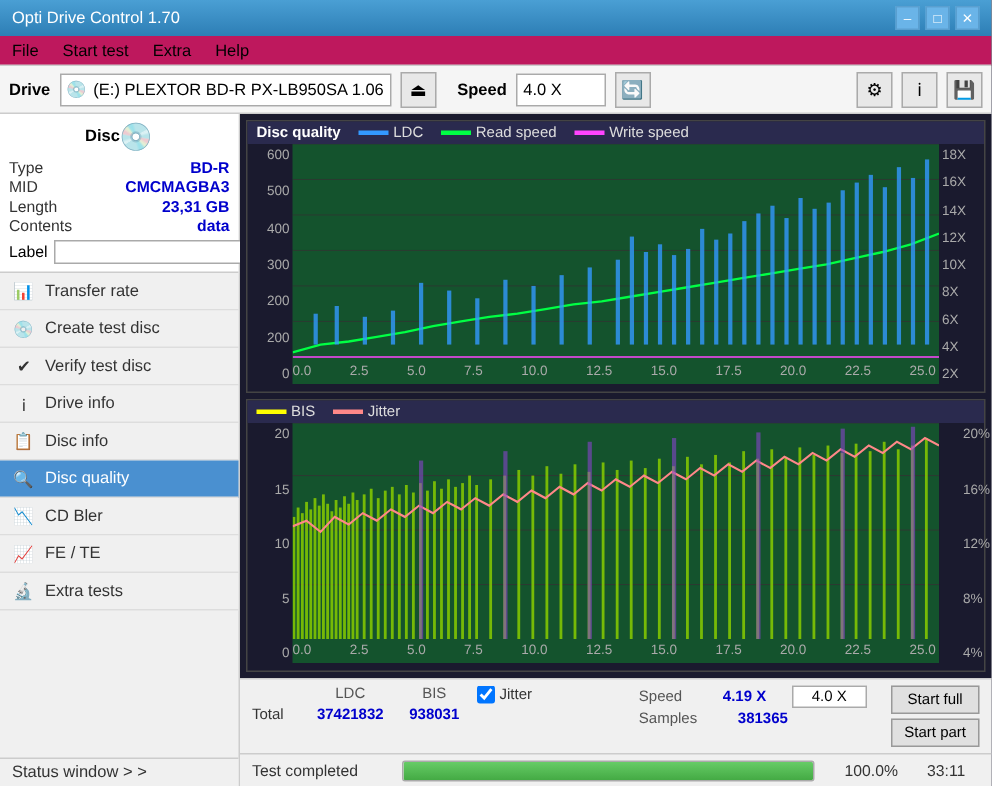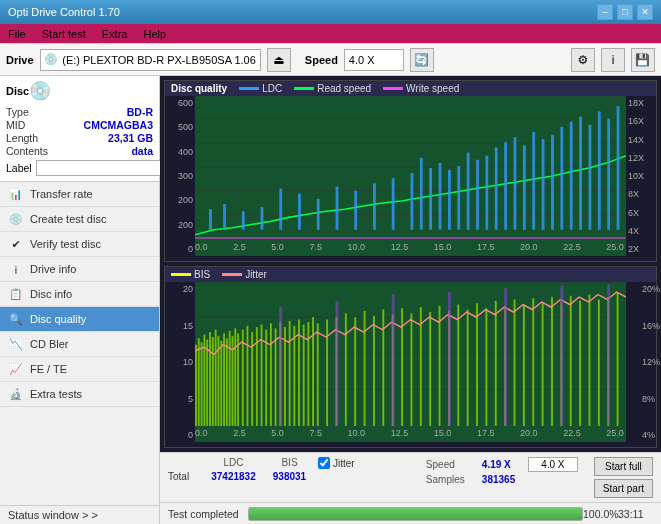--- a/index.html
+++ b/index.html
@@ -89,21 +89,21 @@
 
     
     .disc-panel {
       padding: 4px 6px;
       border-bottom: 1px solid #ccc;
       background: white;
     }
     .disc-panel-header {
       display: flex;
       align-items: center;
-      justify-content: flex-start;
+      justify-content: center;
       margin-bottom: 4px;
     }
     .disc-panel-title { font-size: 11px; font-weight: bold; }
     .disc-icon { font-size: 18px; color: #555; }
     .disc-row { display: flex; justify-content: space-between; margin-bottom: 1px; }
     .disc-row-label { color: #333; font-size: 10.5px; }
     .disc-row-value { color: #0000cc; font-size: 10.5px; font-weight: bold; }
     .disc-label-row { display: flex; align-items: center; margin-top: 2px; }
     .disc-label-text { font-size: 10.5px; margin-right: 4px; }
     .disc-label-input {
@@ -262,21 +262,21 @@
       white-space: nowrap;
     }
 
     
     .status-bar {
       background: #f0f0f0;
       border-top: 1px solid #ccc;
       padding: 3px 8px;
       display: flex;
       align-items: center;
-      gap: 0;
+      gap: 20px;
       height: 22px;
     }
 
     .status-text { font-size: 10.5px; color: #333; width: 80px; }
 
     .progress-bar-container {
       flex: 1;
       height: 14px;
       background: #ddd;
       border: 1px solid #aaa;
@@ -672,21 +672,21 @@
       <div style="flex:1;"></div>
 
       <div style="display:flex; flex-direction:column; gap:2px; margin-right:8px;">
         <div style="display:flex; gap:6px; align-items:center;">
           <span style="font-size:10px; color:#555; width:50px;">Speed</span>
           <span style="font-size:10px; color:#0000cc; font-weight:bold; width:40px;">4.19 X</span>
           <div style="background:white; border:1px solid #aaa; padding:1px 4px; font-size:10px; width:50px; text-align:center;">
             <span>4.0 X</span>
           </div>
         </div>
-        <div style="display:flex; gap:6px; align-items:flex-start;">
+        <div style="display:flex; gap:16px; align-items:flex-start;">
           <span style="font-size:10px; color:#555; width:50px;">Samples</span>
           <span style="font-size:10px; color:#0000cc; font-weight:bold;">381365</span>
         </div>
       </div>
 
       <div class="action-btns">
         <button class="action-btn">Start full</button>
         <button class="action-btn">Start part</button>
       </div>
     </div>

